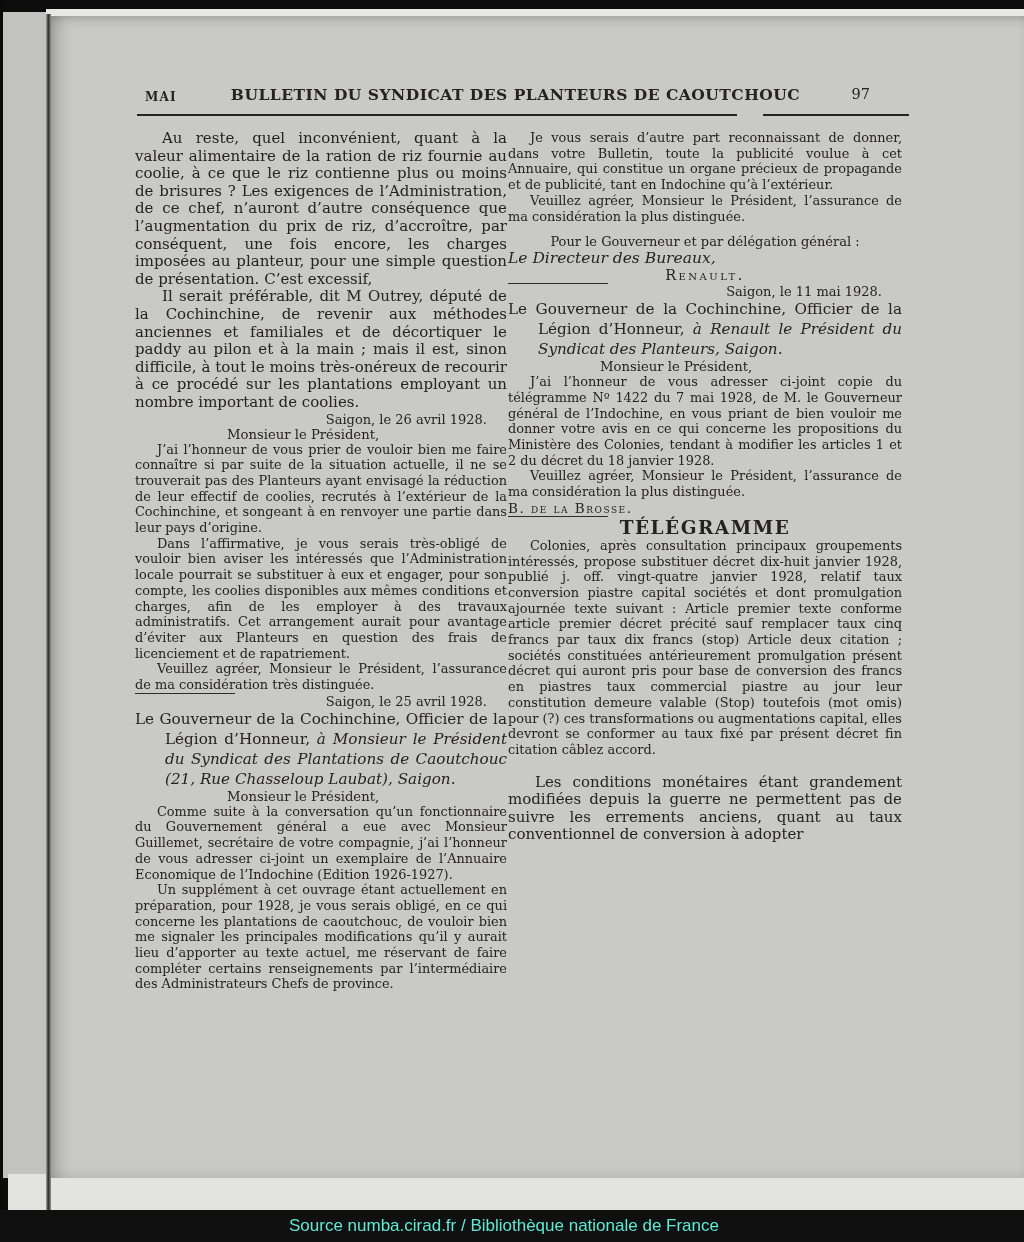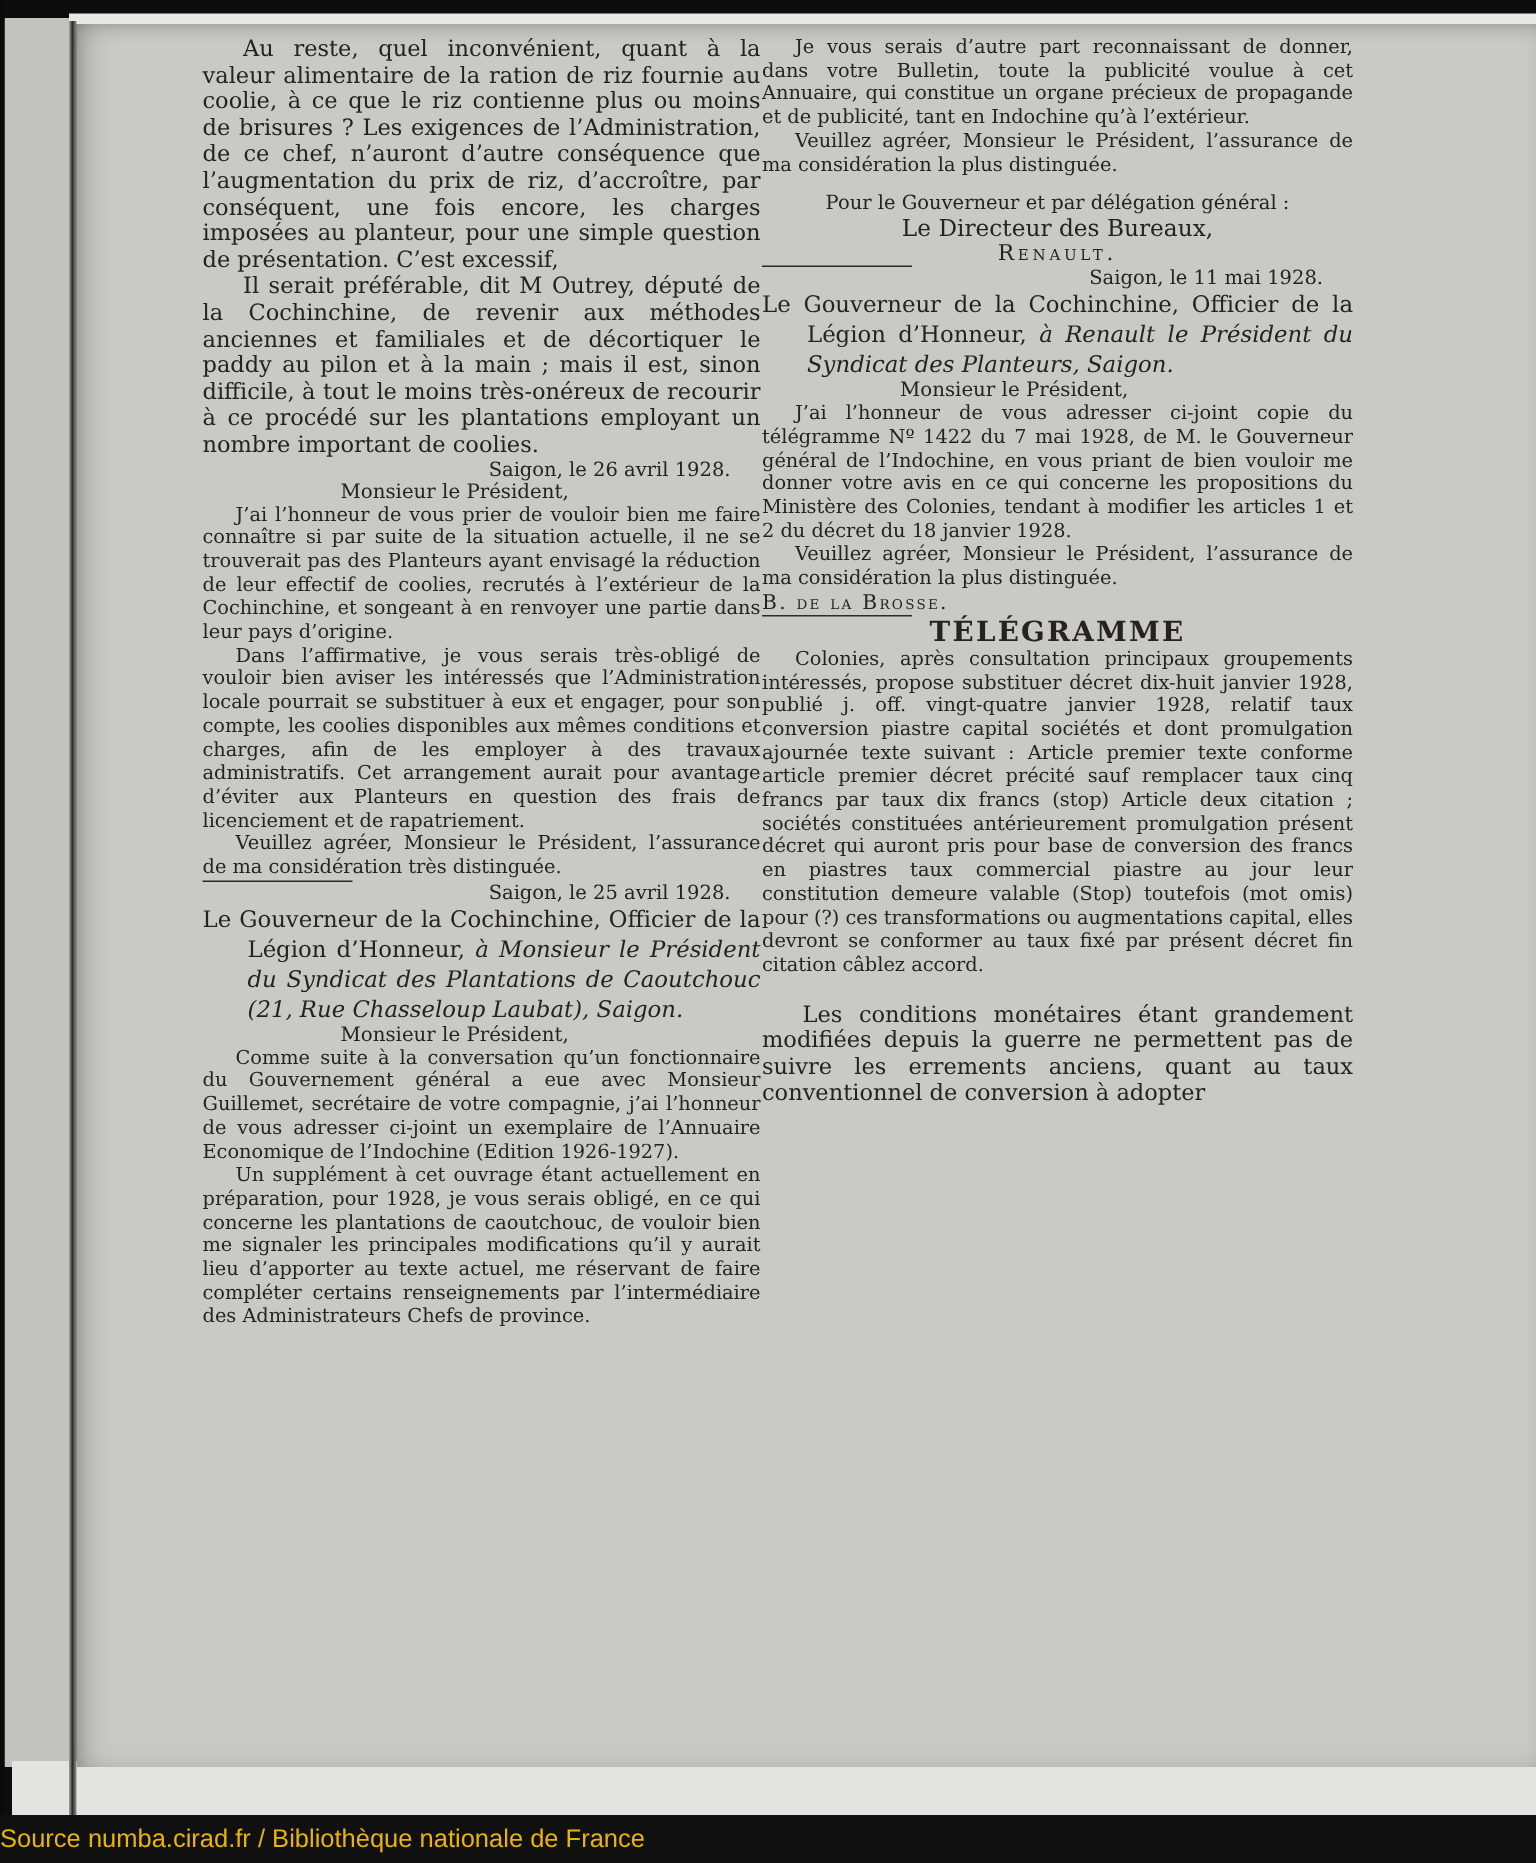--- a/index.html
+++ b/index.html
@@ -41,42 +41,49 @@
   .lg{font-size:15px;line-height:17.6px;}
   .sm{font-size:12.9px;line-height:15.7px;}
   .b-para.lg{text-indent:27px;}
   .b-para.sm{text-indent:22px;}
   .b-heading{padding-left:30px;text-indent:-30px;text-align:justify;margin:7px 0 5px;}
   .b-heading.lg{font-size:15.2px;line-height:20px;}
   .it{font-style:italic;}
   .b-salutation{padding-left:92px;margin:9px 0 4px;font-size:13.2px;}
   .b-date{text-align:right;padding-right:20px;margin:9px 0 3px;font-size:13px;}
   .b-center{text-align:center;margin:8px 0 2px;font-size:13px;}
-  .b-center-italic{text-align:center;font-size:15.5px;margin:3px 0 2px;}
+  .b-center-italic{font-style:italic;font-size:15.5px;margin:3px 0 2px;}
   .b-center-caps{text-align:center;font-variant:small-caps;letter-spacing:2.5px;font-size:14.5px;margin:3px 0;}
   .b-right-caps{text-align:left;padding-right:52px;font-variant:small-caps;letter-spacing:1.5px;font-size:13.5px;margin:6px 0 2px;}
   .b-rule{height:0;border-top:1.5px solid #2c2c2a;width:100px;margin:13px auto 11px;}
   .b-telegram-title{text-align:center;font-size:18.5px;font-weight:bold;letter-spacing:1.5px;margin:12px 0 4px;}
   .b-telegram-dest{text-align:center;font-size:15.4px;line-height:19.5px;margin:7px 4px 9px;}
   
   .footer{
     position:absolute;left:0;bottom:0;width:100%;height:32px;background:#101010;
-    color:#eab308;font-family:"Liberation Sans", sans-serif;font-size:17px;line-height:31px;
-    text-align:left;padding-right:16px;box-sizing:border-box;
+    color:#5eead4;font-family:"Liberation Sans", sans-serif;font-size:17px;line-height:31px;
+    text-align:center;padding-right:16px;box-sizing:border-box;
   }
 </style>
 </head>
 <body>
 
 <div class="adjacent-page"></div>
 <div class="bottom-strip"></div>
 <div class="top-strip"></div>
 
 <div class="page">
   <div class="page-inner">
+    <div class="header-row">
+      <span class="hdr-month">MAI</span>
+      <span class="hdr-title">BULLETIN DU SYNDICAT DES PLANTEURS DE CAOUTCHOUC</span>
+      <span class="hdr-num">97</span>
+      <span class="hdr-rule-long"></span>
+      <span class="hdr-rule-short"></span>
+    </div>
     <div class="columns">
       <div class="col col-left" id="col-left">
           <p class="b-para lg">Au reste, quel inconvénient, quant à la valeur alimentaire de la ration de riz fournie au coolie, à ce que le riz contienne plus ou moins de brisures ? Les exigences de l’Administration, de ce chef, n’auront d’autre conséquence que l’augmentation du prix de riz, d’accroître, par conséquent, une fois encore, les charges imposées au planteur, pour une simple question de présentation. C’est excessif,</p>
           <p class="b-para lg">Il serait préférable, dit M Outrey, député de la Cochinchine, de revenir aux méthodes anciennes et familiales et de décortiquer le paddy au pilon et à la main ; mais il est, sinon difficile, à tout le moins très-onéreux de recourir à ce procédé sur les plantations employant un nombre important de coolies.</p>
           <p class="b-date">Saigon, le 26 avril 1928.</p>
           <p class="b-salutation">Monsieur le Président,</p>
           <p class="b-para sm">J’ai l’honneur de vous prier de vouloir bien me faire connaître si par suite de la situation actuelle, il ne se trouverait pas des Planteurs ayant envisagé la réduction de leur effectif de coolies, recrutés à l’extérieur de la Cochinchine, et songeant à en renvoyer une partie dans leur pays d’origine.</p>
           <p class="b-para sm">Dans l’affirmative, je vous serais très-obligé de vouloir bien aviser les intéressés que l’Administration locale pourrait se substituer à eux et engager, pour son compte, les coolies disponibles aux mêmes conditions et charges, afin de les employer à des travaux administratifs. Cet arrangement aurait pour avantage d’éviter aux Planteurs en question des frais de licenciement et de rapatriement.</p>
           <p class="b-para sm">Veuillez agréer, Monsieur le Président, l’assurance de ma considération très distinguée.</p>
           <div class="b-rule"></div>

